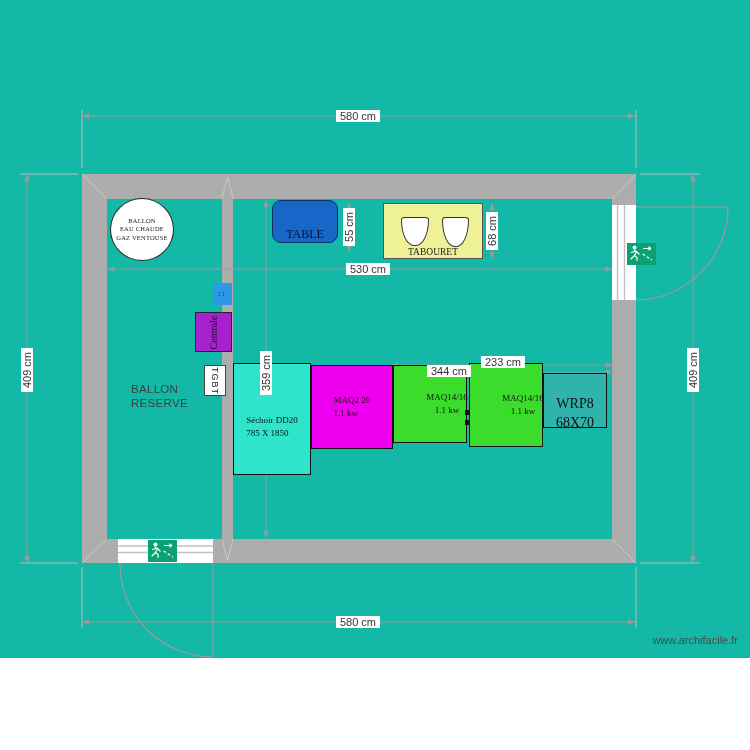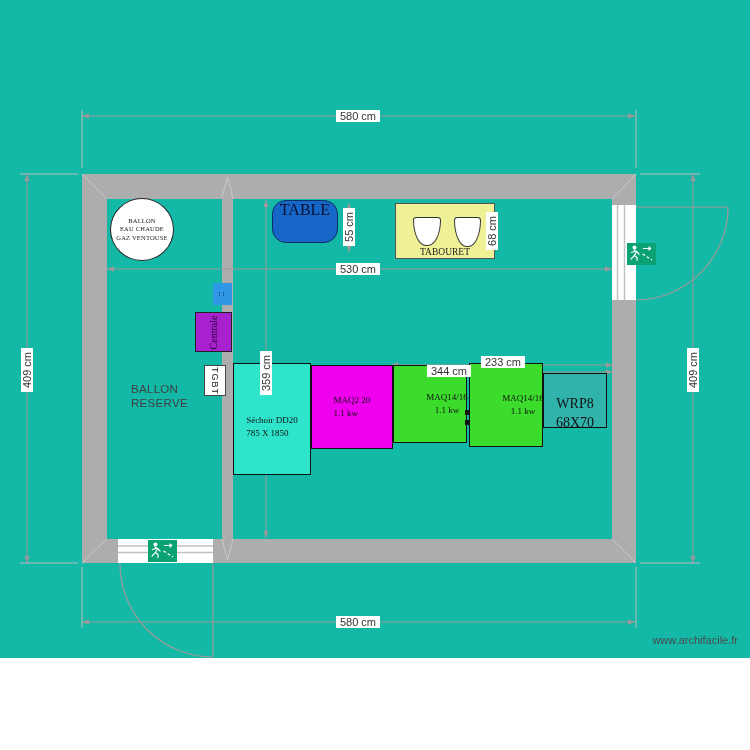--- a/index.html
+++ b/index.html
@@ -18,22 +18,22 @@
   
   .dim-label{position:absolute;z-index:6;background:#fff;color:#333;font-size:11px;
              padding:0 4px;white-space:nowrap;transform:translate(-50%,-50%);}
   .dim-label.vert{transform:translate(-50%,-50%) rotate(-90deg);}
   
   .fix{position:absolute;z-index:4;box-sizing:border-box;}
   .serif{font-family:"Liberation Serif",serif;}
   #ballon{width:64px;height:63px;border:1px solid #222;border-radius:50%;background:#fff;
           display:flex;align-items:center;justify-content:center;text-align:center;}
   #ballon .txt{font-size:6.5px;line-height:8.5px;color:#222;letter-spacing:.2px;}
-  #table-box{width:66px;height:43px;background:#1767c9;border:1.5px solid #0a2f66;border-radius:14px;
-             display:flex;align-items:flex-start;justify-content:center;color:#0b1030;font-size:16px;}
+  #table-box{width:66px;height:43px;background:#1767c9;border:1.5px solid #0a2f66;border-radius:9px;
+             display:flex;align-items:flex-end;justify-content:center;color:#0b1030;font-size:12px;}
   #tabouret-box{width:100px;height:56px;background:#eef195;border:1px solid #555;}
   .bowl{position:absolute;background:#fff;border:1.5px solid #333;
         border-radius:14% 14% 50% 50% / 12% 12% 95% 95%;}
   #tabouret-label{position:absolute;left:0;right:0;bottom:1px;text-align:center;font-size:9.5px;color:#222;}
   #meter-box{width:19px;height:22px;background:#2e97e6;display:flex;align-items:center;justify-content:center;}
   #meter-box .txt{transform:rotate(-90deg);font-size:4px;line-height:4px;color:#0a3a66;white-space:nowrap;}
   #centrale-box{width:37px;height:40px;background:#a722ce;border:1px solid #222;
                 display:flex;align-items:center;justify-content:center;}
   #centrale-box .txt{transform:rotate(-90deg);font-size:10px;color:#1c0030;white-space:nowrap;}
   #tgbt-box{width:22px;height:31px;background:#fff;border:1.5px solid #444;
@@ -98,40 +98,40 @@
     <g>
       <path class="door" d="M636 207 H728"></path>
       <path class="door" d="M728 207 A93 93 0 0 1 636 300"></path>
     </g>
   </svg>
 
   <div class="dim-label" style="left:358px;top:116px;">580 cm</div>
   <div class="dim-label" style="left:358px;top:622px;">580 cm</div>
   <div class="dim-label vert" style="left:27px;top:370px;">409 cm</div>
   <div class="dim-label vert" style="left:693px;top:370px;">409 cm</div>
-  <div class="dim-label" style="left:358px;top:269px;">530 cm</div>
+  <div class="dim-label" style="left:368px;top:269px;">530 cm</div>
   <div class="dim-label vert" style="left:266px;top:373px;">359 cm</div>
   <div class="dim-label" style="left:449px;top:371px;">344 cm</div>
   <div class="dim-label" style="left:503px;top:362px;">233 cm</div>
   <div class="dim-label vert" style="left:349px;top:227px;">55 cm</div>
   <div class="dim-label vert" style="left:492px;top:231px;">68 cm</div>
 
   <div class="fix serif" id="ballon" style="left:110px;top:198px;">
     <div class="txt">
       <span>BALLON</span><br>
       <span>EAU CHAUDE</span><br>
       <span>GAZ VENTOUSE</span>
     </div>
   </div>
 
   <div class="fix serif" id="table-box" style="left:272px;top:200px;">
     <span>TABLE</span>
   </div>
 
-  <div class="fix serif" id="tabouret-box" style="left:395px;top:203px;">
+  <div class="fix serif" id="tabouret-box" style="left:383px;top:203px;">
     <div class="bowl" style="left:17px;top:13px;width:26px;height:27px;"></div>
     <div class="bowl" style="left:58px;top:13px;width:25px;height:28px;"></div>
     <div id="tabouret-label">TABOURET</div>
   </div>
 
   <div class="fix" id="meter-box" style="left:213px;top:283px;">
     <div class="txt">
       <span>•••</span><br>
       <span>•••</span>
     </div>

